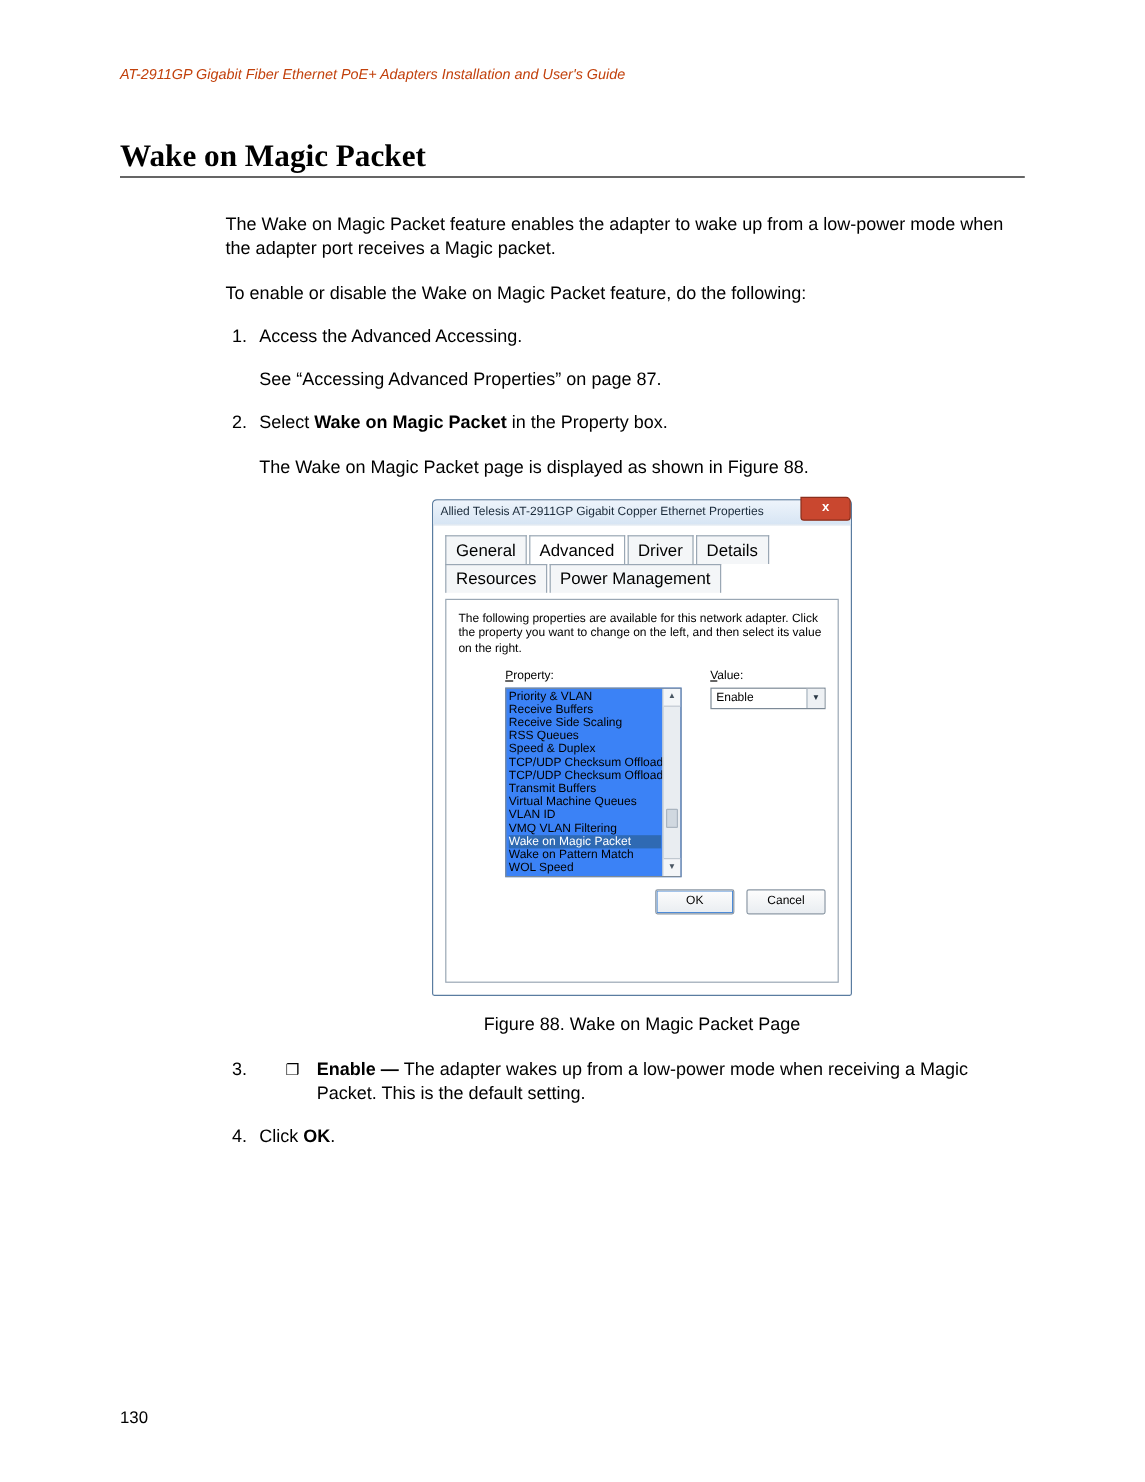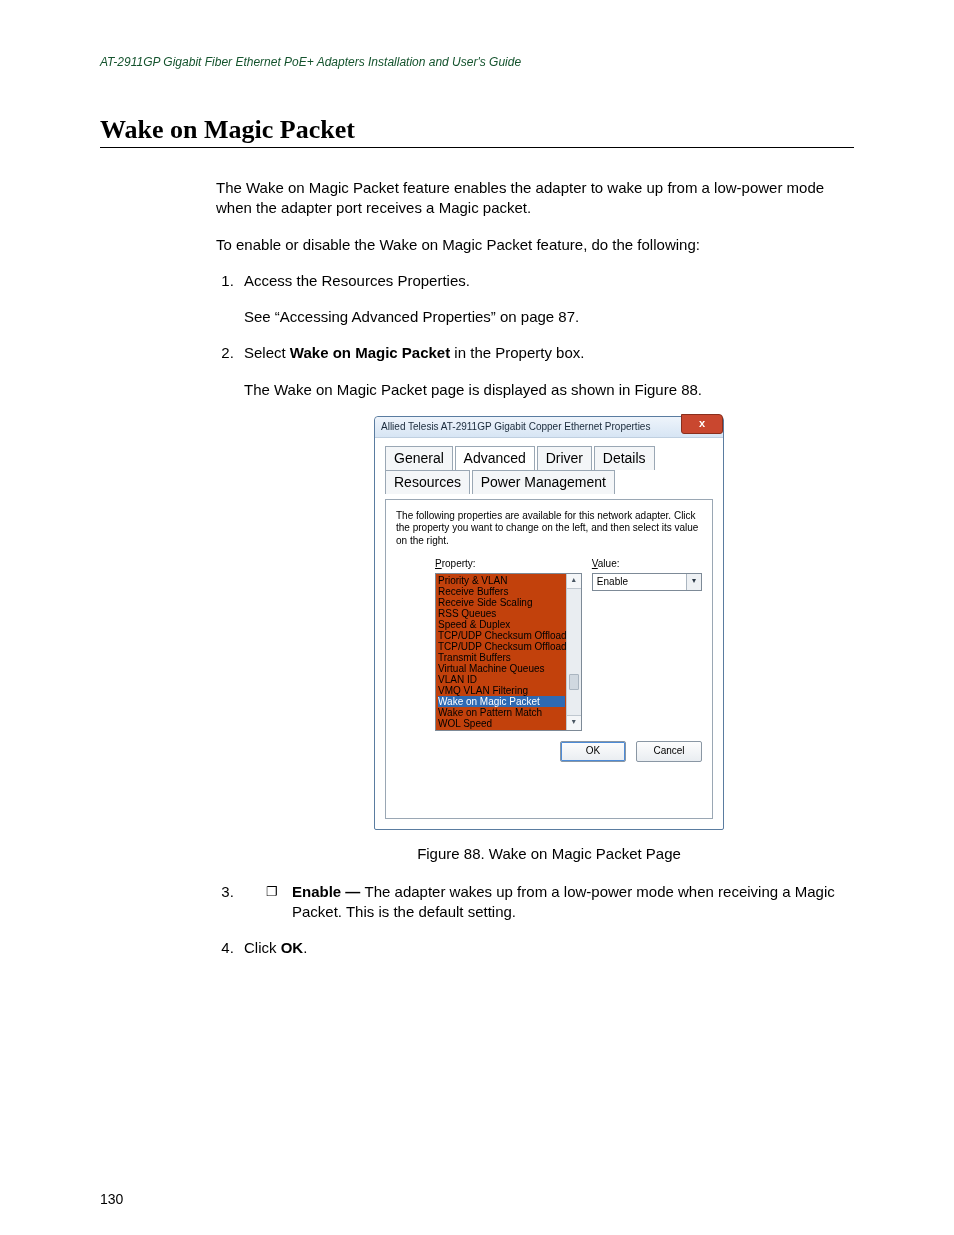--- a/index.html
+++ b/index.html
@@ -12,53 +12,53 @@
   .page {
     width: 954px;
     height: 1235px;
     position: relative;
     box-sizing: border-box;
     padding: 55px 100px 40px 100px;
   }
   .running-header {
     font-size: 12px;
     font-style: italic;
-    color: #14532d;
+    color: #c2410c;
     margin-bottom: 46px;
   }
   .section-title {
     font-family: "Times New Roman", Times, serif;
     font-size: 26px;
     font-weight: bold;
     border-bottom: 1px solid #000;
     padding-bottom: 2px;
     margin-bottom: 30px;
   }
   .body-area {
-    margin-left: 116px;
+    margin-left: 88px;
     font-size: 15px;
     line-height: 1.35;
   }
   .body-area p { margin: 0 0 16px 0; }
   ol.steps { list-style: decimal; padding-left: 22px; margin: 0; }
   ol.steps > li { margin-bottom: 16px; padding-left: 6px; }
   ol.steps > li p { margin: 0 0 16px 0; }
   .fig-wrap { text-align: center; margin: 6px 0 14px 0; }
   .fig-caption { text-align: center; font-size: 15px; margin: 10px 0 18px 0; }
   ul.opts { list-style: none; padding-left: 28px; margin: 0 0 16px 0; }
   ul.opts li { position: relative; margin-bottom: 14px; padding-left: 20px; }
   ul.opts li::before {
     content: "❐";
     position: absolute; left: -6px; top: 1px;
     font-size: 13px;
   }
   .page-num {
     position: absolute;
     left: 100px;
-    bottom: 28px;
+    bottom: 46px;
     font-size: 14px;
   }
 
   
   .dlg {
     width: 348px;
     margin: 0 auto;
     border: 1px solid #5a7ca0;
     border-radius: 4px 4px 2px 2px;
     background: #fff;
@@ -102,31 +102,31 @@
   .tab.active { background: #fff; z-index: 2; }
   .tab-panel {
     border: 1px solid #9aa7b4;
     margin-top: -1px;
     padding: 10px 10px 8px 10px;
     min-height: 300px;
     position: relative;
     background: #fff;
   }
   .hint { font-size: 10px; margin-bottom: 10px; line-height: 1.25; }
-  .cols { display: flex; gap: 10px; padding-left: 39px; }
+  .cols { display: flex; gap: 24px; padding-left: 39px; }
   .col-l { flex: 0 0 55%; }
   .col-r { flex: 1; }
   .lbl { display: block; margin-bottom: 2px; font-size: 10px; }
   .lbl .u { text-decoration: underline; }
   .listbox {
     border: 1px solid #7d8a97;
     height: 156px;
     overflow: hidden;
     position: relative;
-    background: #c2410c;
+    background: #3b82f6;
   }
   .listbox-inner { position: absolute; inset: 0 14px 0 0; overflow: hidden; padding: 1px 2px; }
   .listbox-inner div { white-space: nowrap; height: 11px; line-height: 11px; font-size: 10px; }
   .listbox-inner .sel { background: #2f6ab3; color: #fff; }
   .sb {
     position: absolute; right: 0; top: 0; bottom: 0; width: 14px;
     border-left: 1px solid #c0c8d0;
     background: #e9edf1;
   }
   .sb-btn {
@@ -176,21 +176,21 @@
   <div class="running-header">AT-2911GP Gigabit Fiber Ethernet PoE+ Adapters Installation and User's Guide</div>
 
   <div class="section-title">Wake on Magic Packet</div>
 
   <div class="body-area">
     <p>The Wake on Magic Packet feature enables the adapter to wake up from a low-power mode when the adapter port receives a Magic packet.</p>
     <p>To enable or disable the Wake on Magic Packet feature, do the following:</p>
 
     <ol class="steps">
       <li>
-        <p><span>Access the Resources Properties.</span></p>
+        <p><span>Access the Advanced Accessing.</span></p>
         <p><span>See “Accessing Advanced Properties” on page 87.</span></p>
       </li>
       <li>
         <p>
           <span>Select </span><b>Wake on Magic Packet</b><span> in the Property box.</span>
         </p>
         <p><span>The Wake on Magic Packet page is displayed as shown in Figure 88.</span></p>
 
         <div class="fig-wrap">
 

